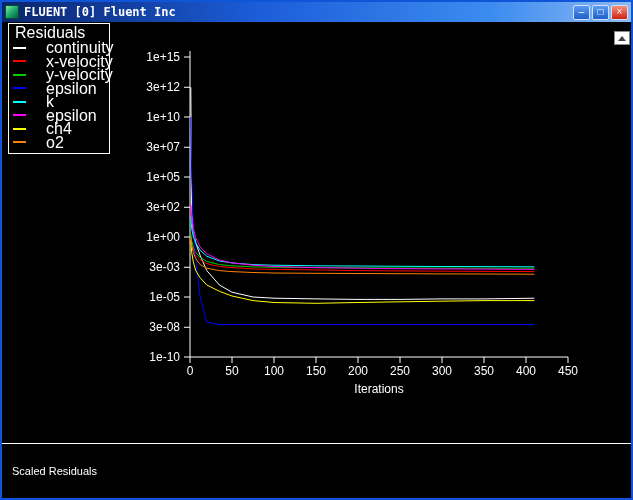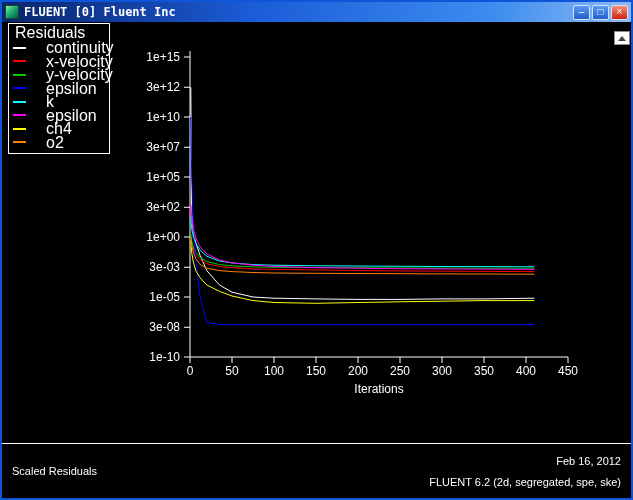--- a/index.html
+++ b/index.html
@@ -162,19 +162,15 @@
         </div>
     </div>
 
     <div class="scroll-btn">
       <span class="arrow-up"></span>
     </div>
   </div>
 
   <div class="caption">
     <span>Scaled Residuals</span>
-    <div class="caption-right">
-      <span>Feb 16, 2012</span>
-      <span>FLUENT 6.2 (2d, segregated, spe, ske)</span>
-    </div>
   </div>
 
 </div>
 
 </body></html>

